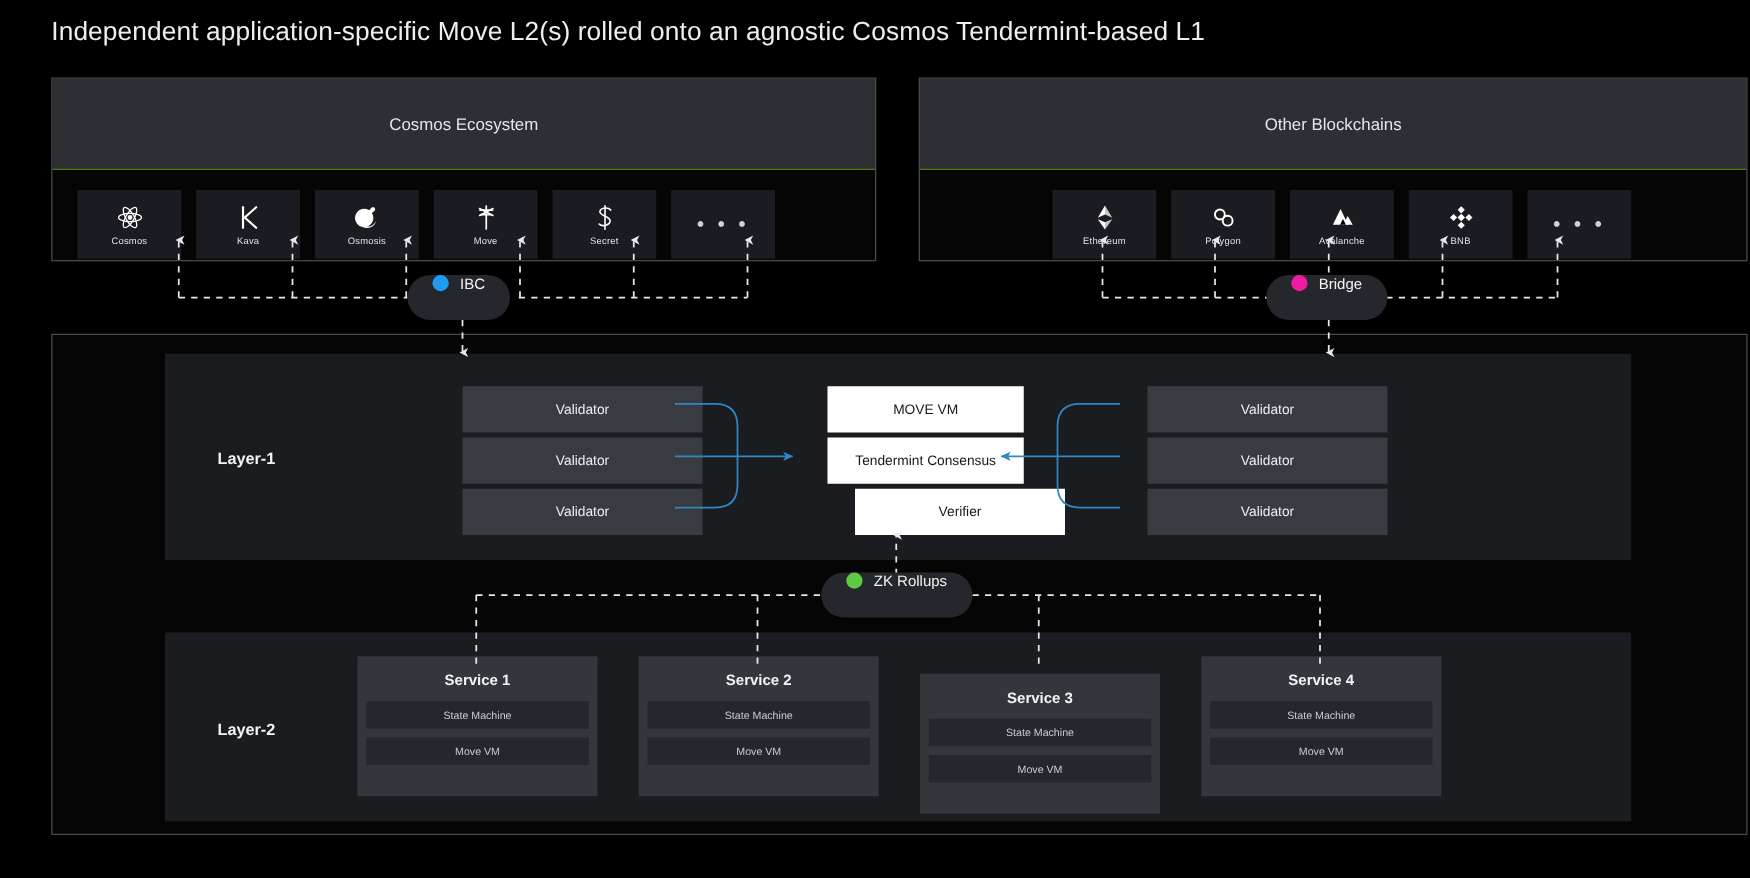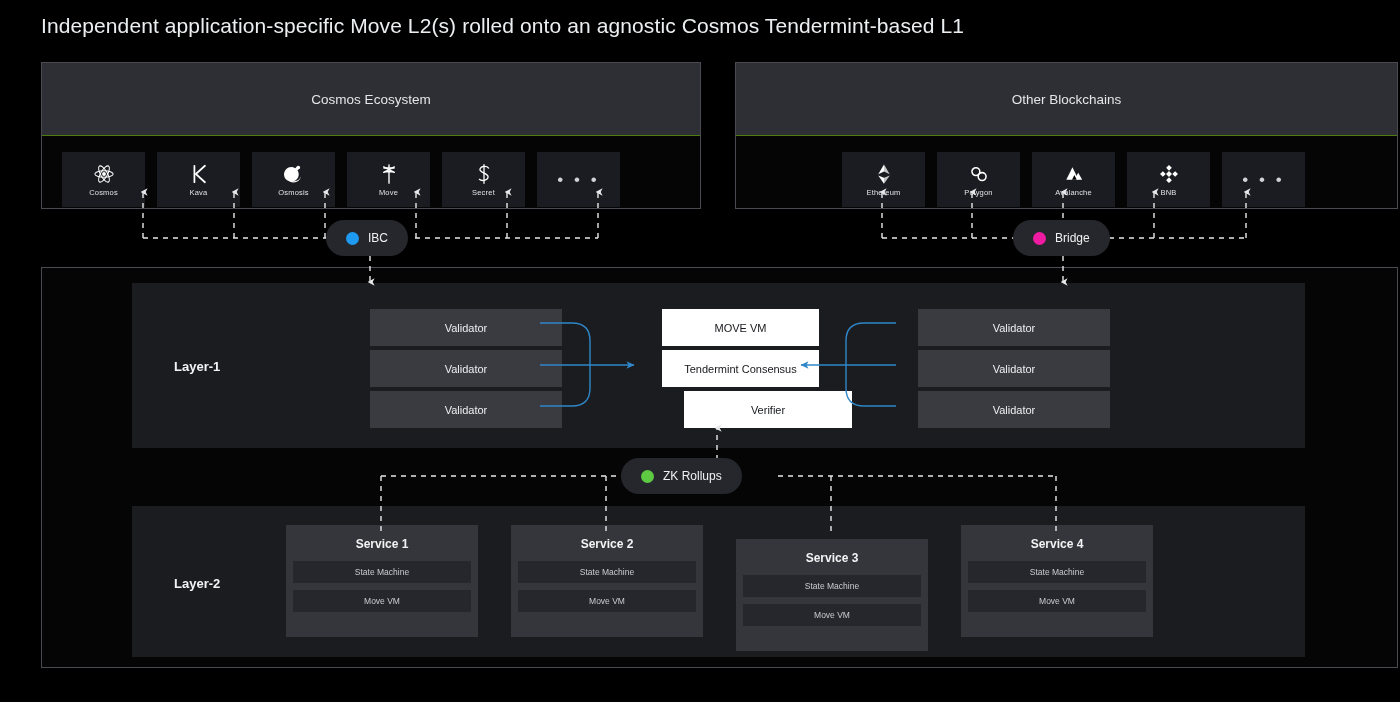--- a/index.html
+++ b/index.html
@@ -38,21 +38,21 @@
     display: flex; flex-direction: column;
     align-items: center; justify-content: center; gap: 3px;
   }
   .chain-icon { width: 22px; height: 22px; display: block; }
   .chain-label { font-size: 7.5px; color: #dfe1e5; letter-spacing: .2px; }
   .chain-dots { font-size: 17px; color: #cfd2d6; letter-spacing: 3px; line-height: 1; }
 
   
   .pill {
     position: absolute; height: 36px; border-radius: 18px;
-    background: #26272c; display: flex; align-items: center;
+    background: #26272c; display: flex; align-items: flex-start;
     gap: 9px; padding: 0 20px; z-index: 6;
   }
   .pill-dot { width: 13px; height: 13px; border-radius: 50%; flex: none; }
   .pill-label { font-size: 12px; color: #f0f1f3; font-weight: 500; white-space: nowrap; }
 
   
   #initia-panel {
     position: absolute; left: 21px; top: 267px;
     width: 1357px; height: 401px;
     border: 1px solid #4a4b50; background: #050506;
@@ -259,21 +259,21 @@
   <div class="pill" id="pill-ibc" style="left:306px; top:220px;">
     <span class="pill-dot" style="background: rgb(30, 155, 240);"></span>
     <span class="pill-label">IBC</span>
   </div>
 
   <div class="pill" id="pill-bridge" style="left:993px; top:220px;">
     <span class="pill-dot" style="background: rgb(239, 27, 160);"></span>
     <span class="pill-label">Bridge</span>
   </div>
 
-  <div class="pill" id="pill-zk" style="left:601px; top:458px;">
+  <div class="pill" id="pill-zk" style="left:637px; top:458px;">
     <span class="pill-dot" style="background: rgb(94, 201, 67);"></span>
     <span class="pill-label">ZK Rollups</span>
   </div>
 
   <div id="initia-panel">
 
     <div class="layer-block" style="left:90px; top:15px; width:1173px; height:165px;">
       <span class="layer-name" style="left:42px; top:76px;">Layer-1</span>
       <div id="l1-left">
           <div class="vbox" style="left: 238px; top: 26px; width: 192px;">

